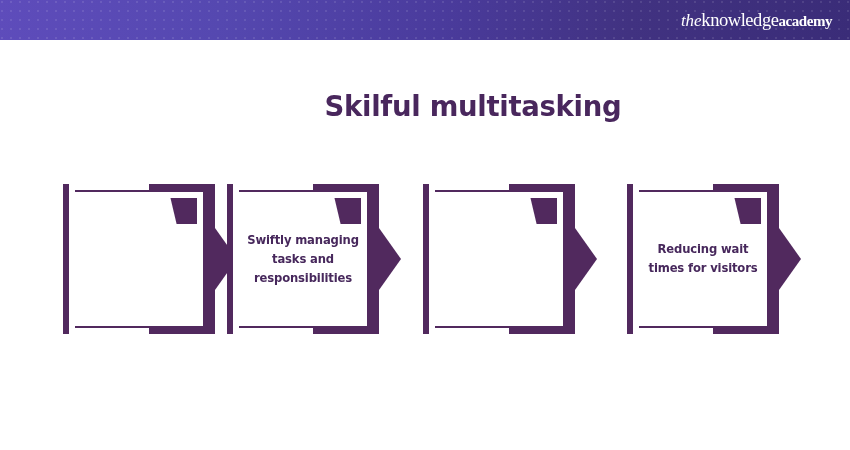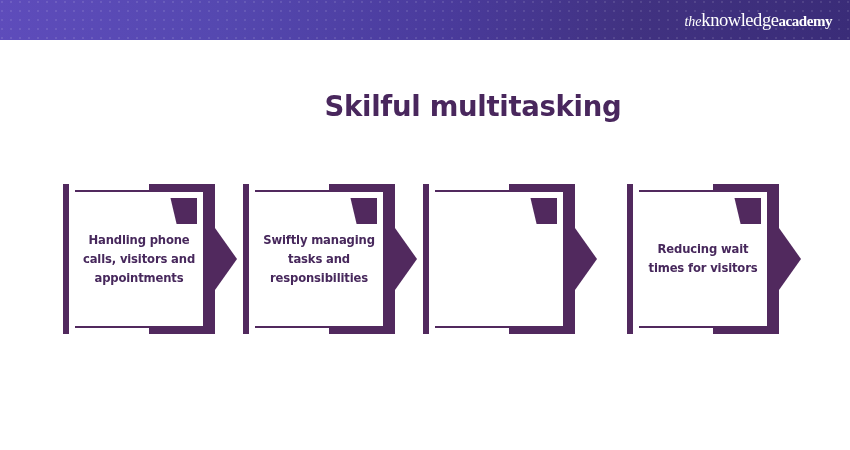--- a/index.html
+++ b/index.html
@@ -33,21 +33,21 @@
     top: 50%;
     transform: translateY(-50%);
     white-space: nowrap;
     color: #ffffff;
     font-family: "Liberation Serif", "DejaVu Serif", serif;
     line-height: 1;
   }
   #brand-logo .brand-the {
     font-style: italic;
     font-weight: 400;
-    font-size: 14px;
+    font-size: 17px;
     letter-spacing: -0.1px;
   }
   #brand-logo .brand-knowledge {
     font-weight: 400;
     font-size: 18.5px;
     letter-spacing: -0.45px;
   }
   #brand-logo .brand-academy {
     font-weight: 700;
     font-size: 15px;
@@ -77,21 +77,21 @@
     width: 724px;
     height: 150px;
   }
   .step-card {
     position: absolute;
     top: 0;
     width: 152px;
     height: 150px;
   }
   .step-card[data-index="0"] { left: 0px; }
-  .step-card[data-index="1"] { left: 180px; padding-left: 12px; }
+  .step-card[data-index="1"] { left: 164px; padding-left: 12px; }
   .step-card[data-index="2"] { left: 360px; }
   .step-card[data-index="3"] { left: 564px; }
 
   
   .frame-slab {
     position: absolute;
     left: 0;
     top: 0;
     width: 152px;
     height: 150px;
@@ -188,23 +188,20 @@
 <div id="steps-row">
 
   <div class="step-card" data-index="0">
     <div class="frame-slab">
       <div class="notch-top"></div>
       <div class="notch-bottom"></div>
       <div class="gutter-left"></div>
     </div>
     <div class="inner-card">
       <div class="corner-tab"></div>
-      <div class="step-label">Handling phone
-calls, visitors and
-appointments</div>
     </div>
     <div class="step-arrow"></div>
   </div>
 
   <div class="step-card" data-index="1">
     <div class="frame-slab">
       <div class="notch-top"></div>
       <div class="notch-bottom"></div>
       <div class="gutter-left"></div>
     </div>

